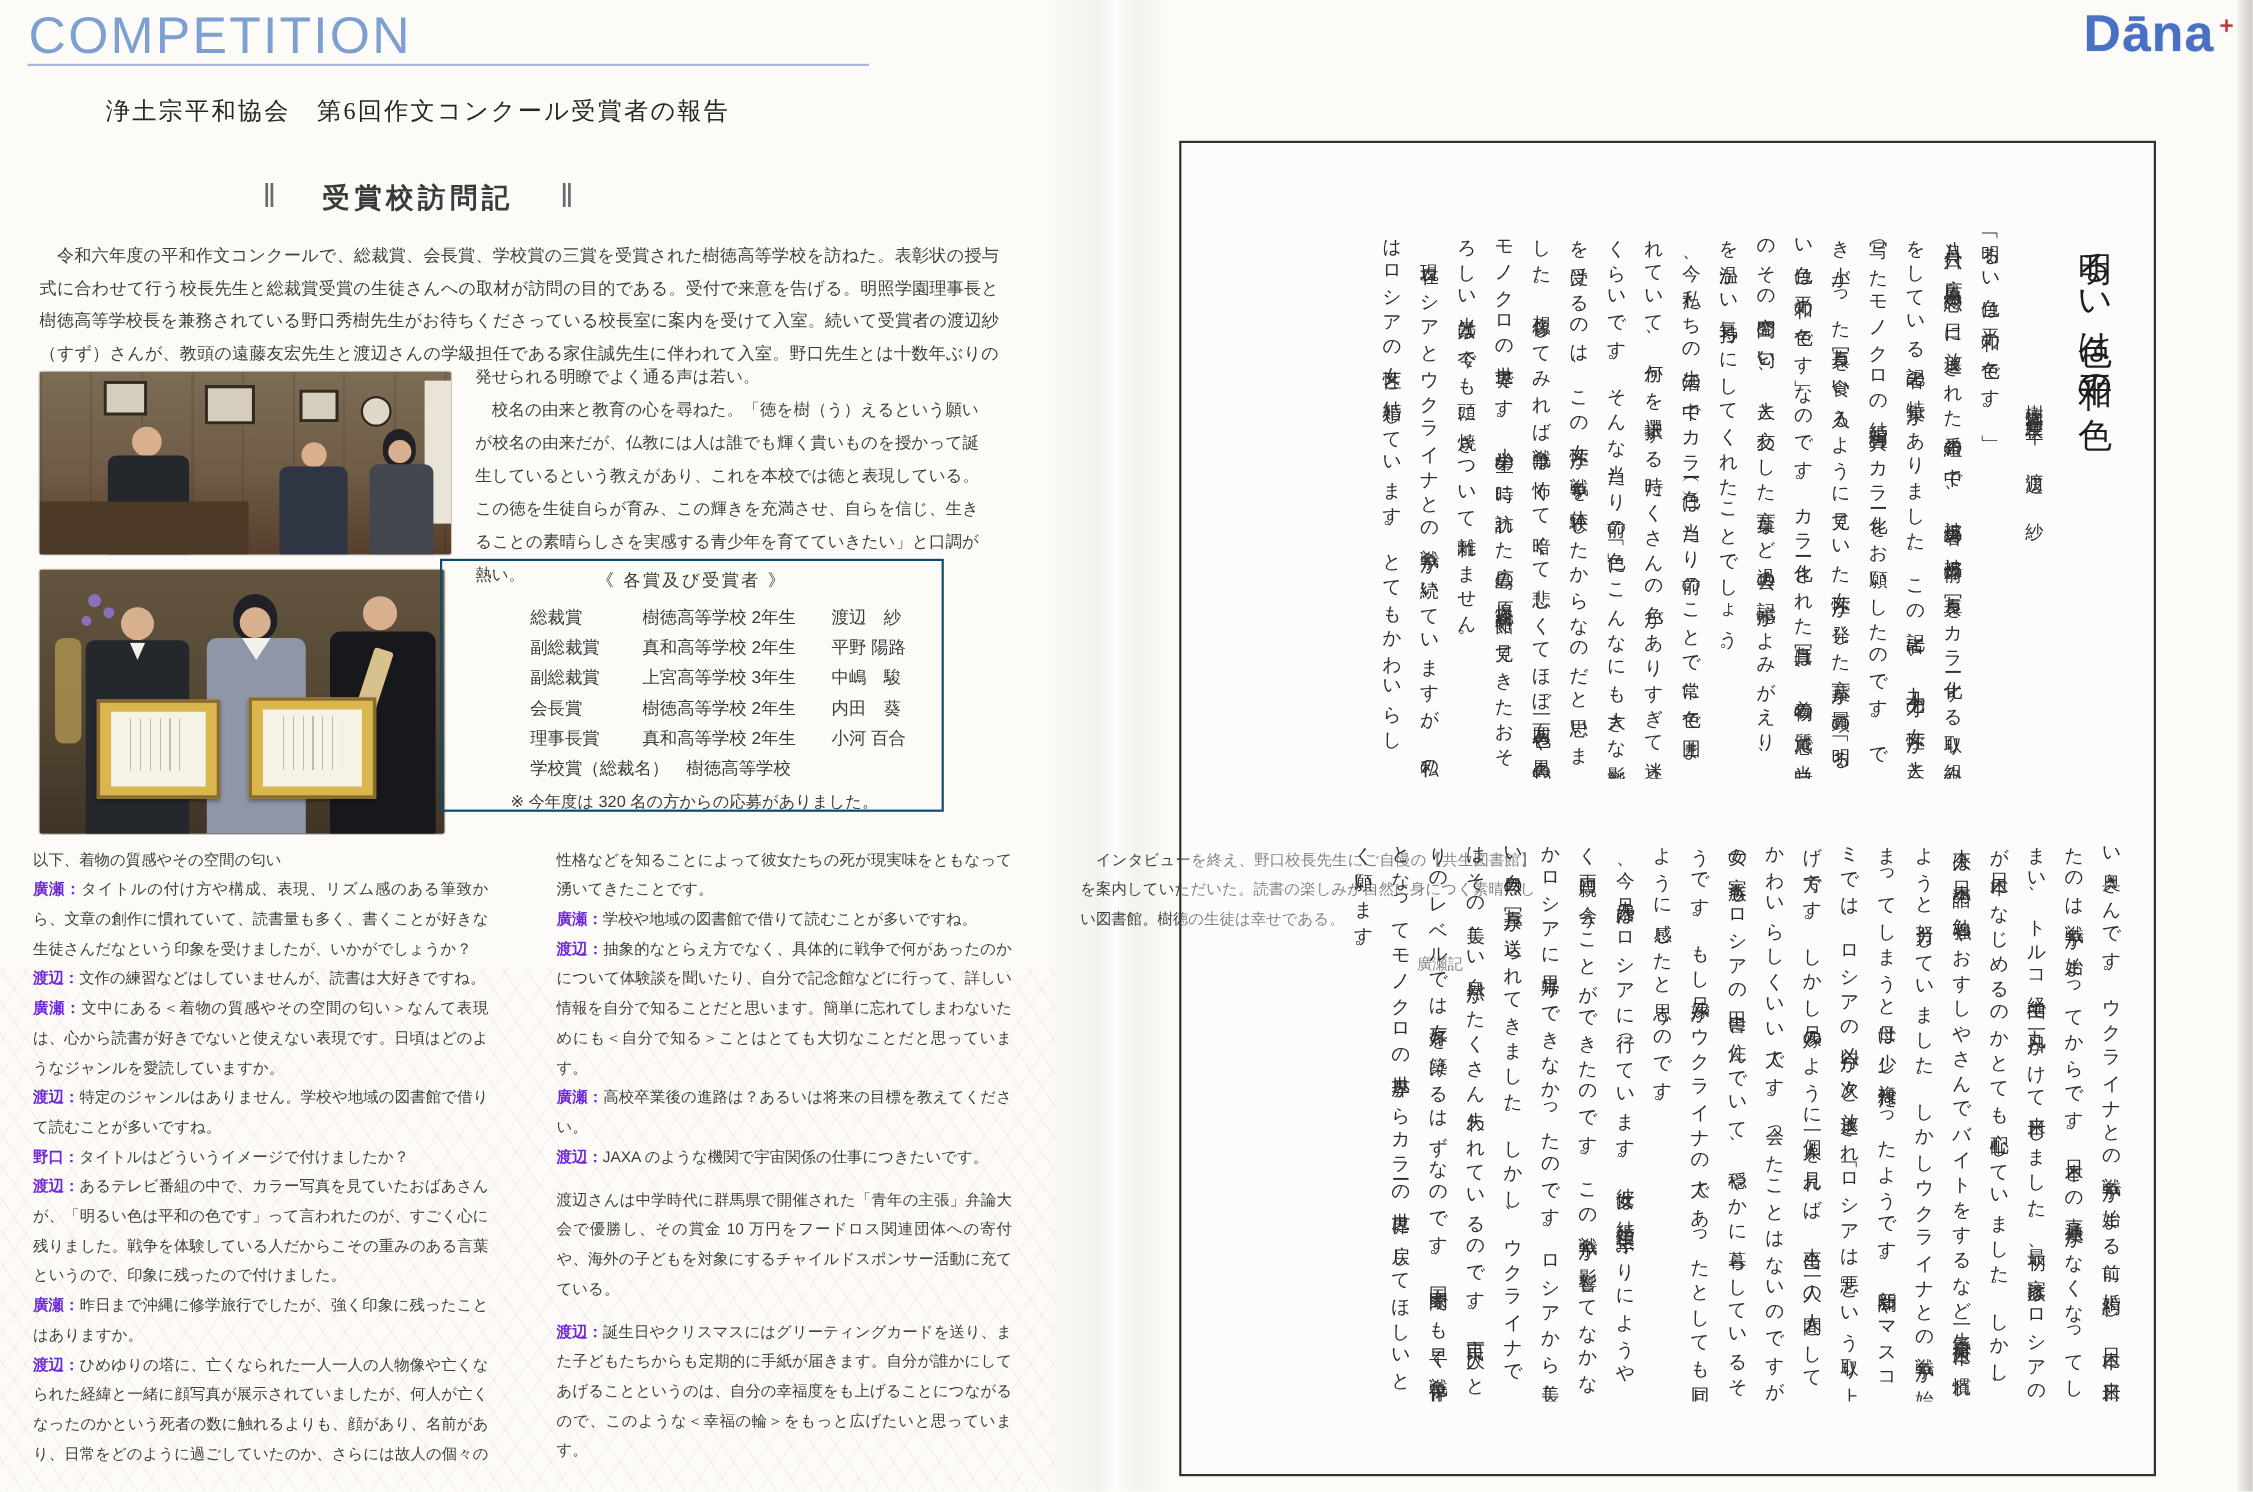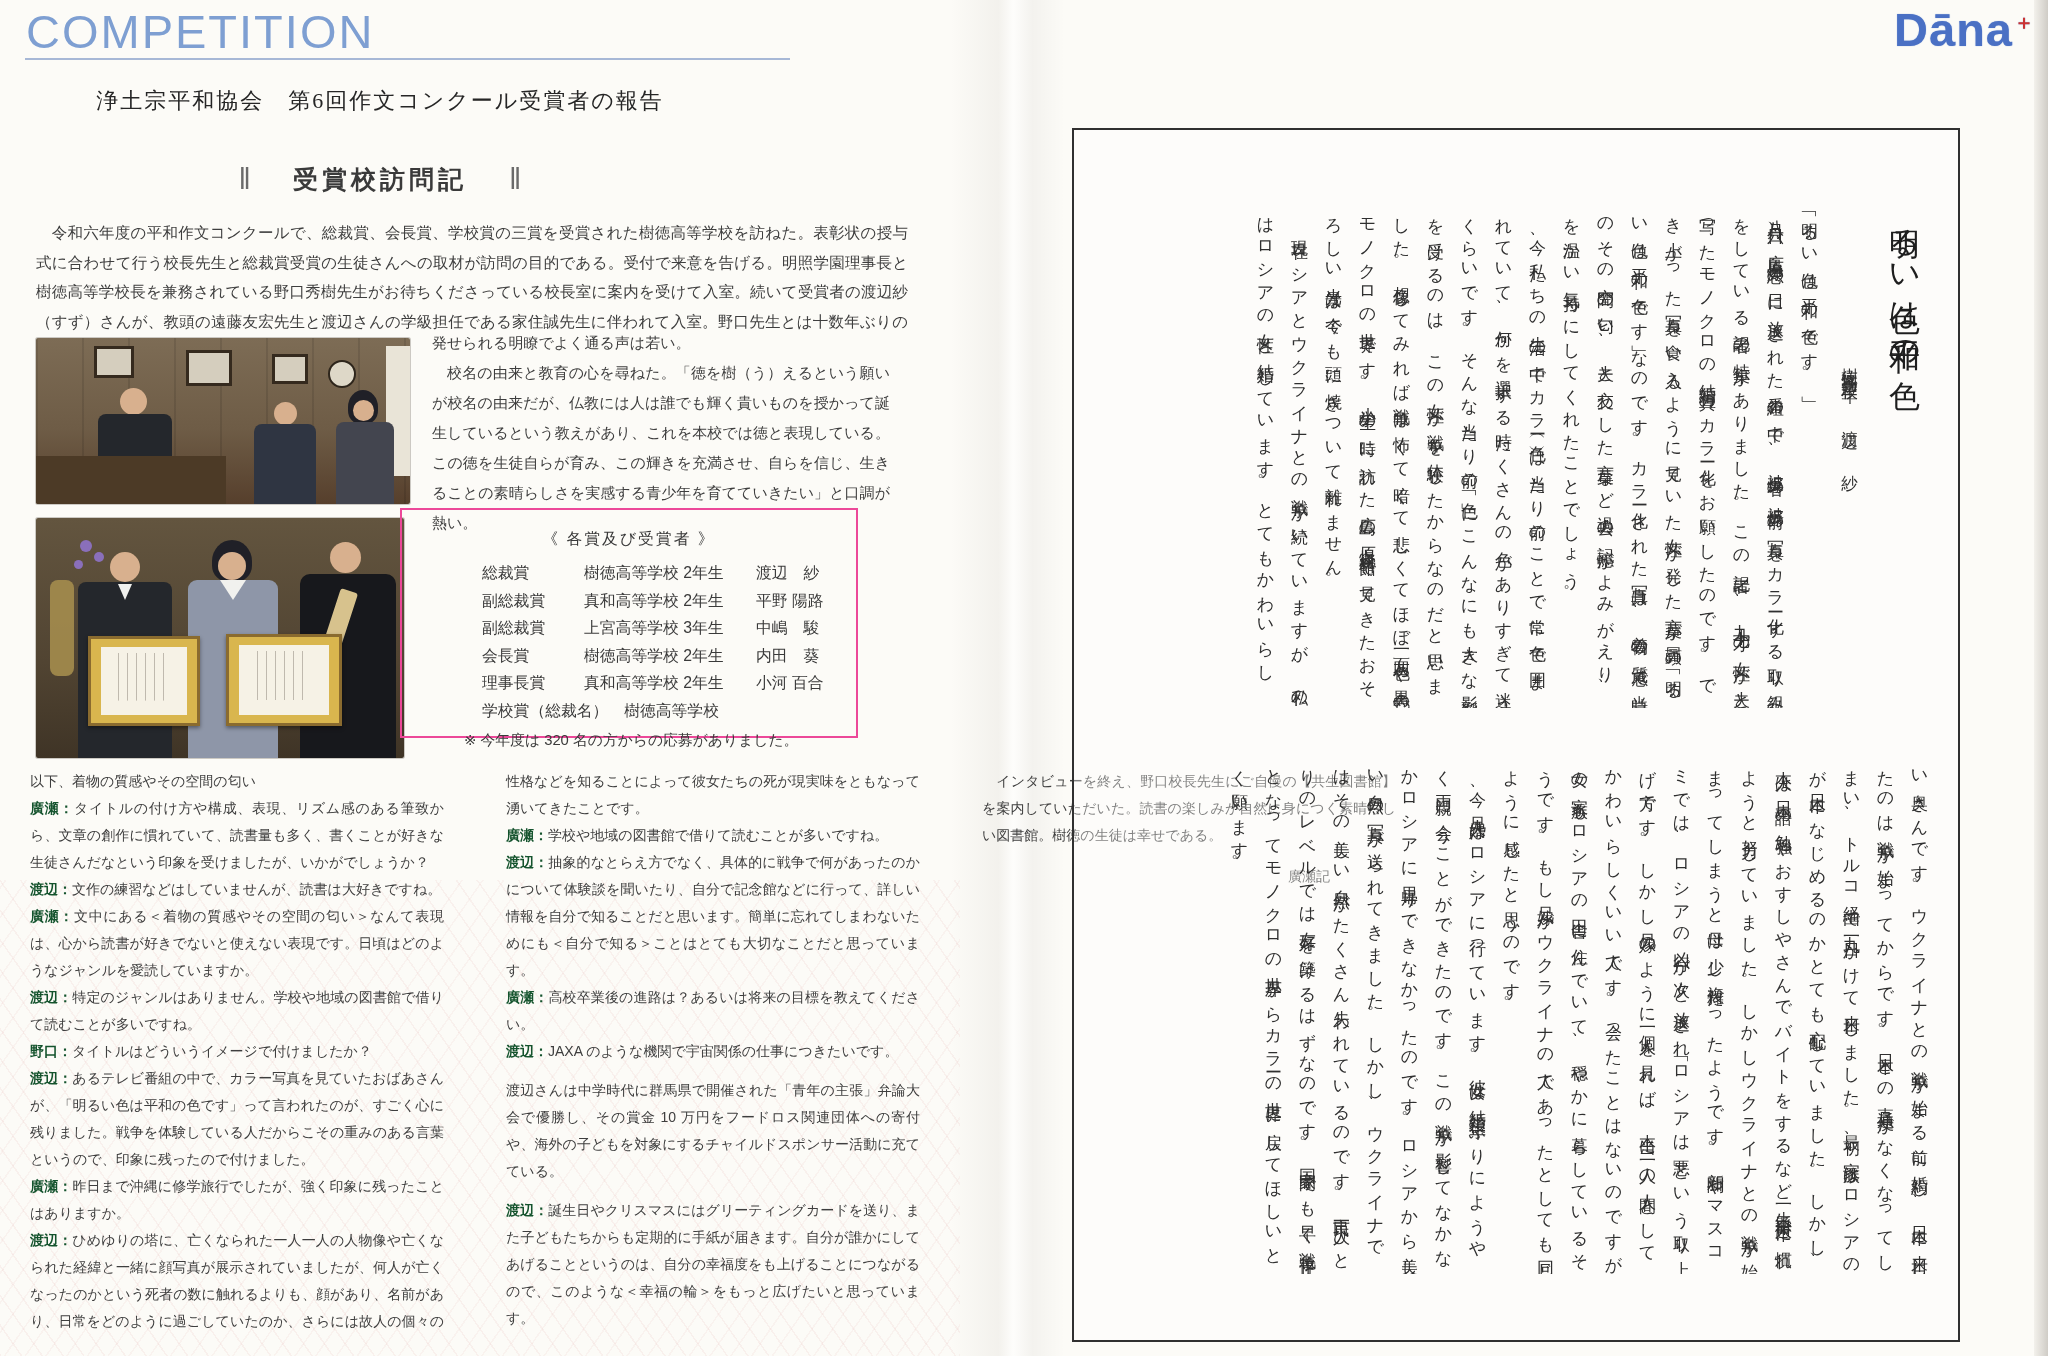--- a/index.html
+++ b/index.html
@@ -64,36 +64,36 @@
   .uniform{background:#8e96a8;border-radius:9px 9px 0 0;}
   .collar{background:#f1f1ee;}
   .cert{background:#d9b64e;border:3px solid #8a6b2f;box-shadow:0 2px 4px rgba(0,0,0,0.4);}
   .cert .paper{left:10px;top:8px;right:10px;bottom:8px;background:#f6f2e6;
     background-image:repeating-linear-gradient(90deg,rgba(90,80,70,0.35) 0 1px,rgba(0,0,0,0) 1px 9px);
     background-size:60% 70%;background-position:center 6px;background-repeat:no-repeat;}
   .hair{background:#202027;border-radius:50% 50% 40% 40%;}
 
   
   .awards-box{position:absolute;left:400px;top:508px;width:458px;height:230px;
-    border:2px solid #ec4899;box-sizing:border-box;padding-top:19px;font-size:15.8px;color:#3a3a3a;}
+    border:2px solid #0c4a6e;box-sizing:border-box;padding-top:8px;font-size:15.8px;color:#3a3a3a;}
   .awards-title{text-align:center;letter-spacing:2px;margin-bottom:9px;}
   .award-row{display:flex;line-height:27.5px;padding-left:80px;}
   .award-row .a{width:102px;}
   .award-row .s{width:172px;}
   .award-row .n{flex:1;}
   .award-school-row{line-height:27.5px;padding-left:80px;}
   .awards-note{margin-top:7px;padding-left:62px;font-size:14.8px;}
 
   
   .interview{position:absolute;left:30px;top:768px;width:890px;height:584px;
     column-count:2;column-gap:62px;column-fill:auto;
     font-size:14px;line-height:27px;text-align:justify;color:#3e3e3e;}
   .interview p{margin:0;}
   .interview p.gap{margin-top:12px;}
-  .interview b{color:#14532d;}
+  .interview b{color:#6d28d9;}
   .sig{text-align:right;margin-top:14px !important;padding-right:66px;}
 
   
   .essay-box{position:absolute;left:1072px;top:128px;width:888px;height:1214px;
     border:2px solid #303030;box-sizing:border-box;background:rgba(255,255,255,0.35);}
   .band{position:absolute;writing-mode:vertical-rl;text-orientation:mixed;overflow:hidden;
     font-family:"Liberation Serif","DejaVu Serif",serif;color:#2f2f2f;}
   .band p{margin:0;font-size:17px;line-height:34px;letter-spacing:3.5px;}
   .band1{top:76px;right:22px;height:502px;width:832px;}
   .band2{top:628px;right:22px;height:516px;width:838px;}

